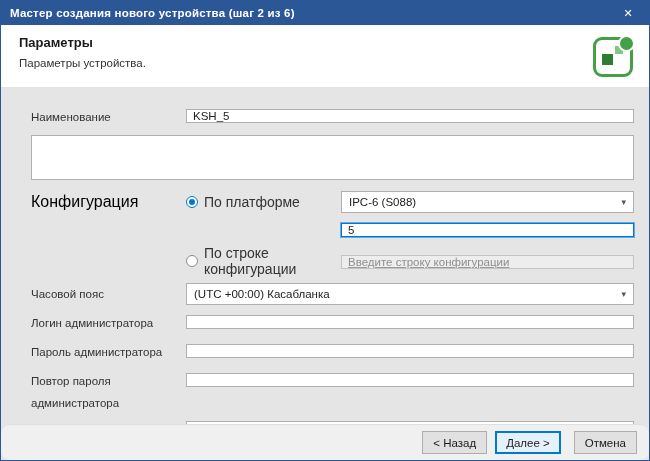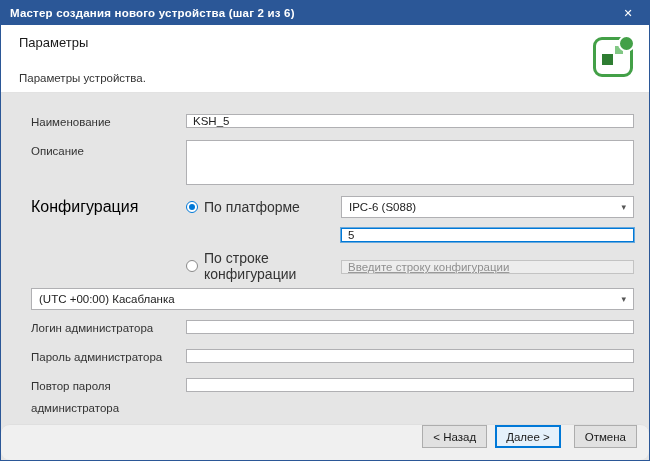--- a/index.html
+++ b/index.html
@@ -28,21 +28,21 @@
   }
 
   
   .header {
     flex: 0 0 auto;
     padding: 10px 14px 8px 18px;
     border-bottom: 1px solid #e2e2e2;
     display: flex; align-items: flex-start;
     background: #ffffff;
   }
-  .h-title { font-size: 13px; font-weight: normal; color: #1a1a1a; margin-bottom: 22px; }
+  .h-title { font-size: 13px; font-weight: bold; color: #1a1a1a; margin-bottom: 7px; }
   .h-sub   { font-size: 11.5px; color: #333; }
 
   .device-icon { margin-left: auto; width: 44px; height: 44px; position: relative; }
   .dev-outline {
     position: absolute; left: 2px; top: 2px; right: 2px; bottom: 2px;
     border: 3px solid #43a047; border-radius: 9px; background:#fff;
   }
   .dev-sq1 { position:absolute; left: 11px; top: 19px; width: 11px; height: 11px; background: #2e7d32; }
   .dev-sq2 { position:absolute; left: 24px; top: 11px; width: 8px;  height: 8px;  background: #81c784; }
   .dev-badge {
@@ -102,21 +102,21 @@
   .radio.checked { border-color: #0078d7; }
   .radio.checked::after {
     content:""; position: absolute; left: 2px; top: 2px;
     width: 6px; height: 6px; border-radius: 50%; background: #0078d7;
   }
   .radio-row { display: flex; align-items: center; cursor: pointer; }
 
   
   .footer {
     flex: 0 0 36px; background: #f0f0f0; border-top: 1px solid #dfdfdf;
-    display: flex; align-items: flex-start; justify-content: flex-end;
+    display: flex; align-items: center; justify-content: flex-end;
     padding-right: 12px; gap: 8px; border-radius: 9px;
   }
   .btn {
     min-width: 62px; height: 23px;
     background: #e1e1e1; border: 1px solid #adadad;
     font-family: "Liberation Sans", sans-serif;
     font-size: 11.5px; color: #1a1a1a; cursor: pointer; padding: 0 10px;
   }
   .btn.default { background: #e5f1fb; border: 1px solid #0078d7; box-shadow: inset 0 0 0 1px #0078d7; }
 </style>
@@ -148,21 +148,20 @@
   <div class="form">
 
     <div class="row">
       <div class="lbl">Наименование</div>
       <div class="field">
         <input type="text" value="KSH_5" style="">
       </div>
     </div>
 
     <div class="row">
-      <div class="lbl">Описание</div>
       <div class="field">
         <textarea style=""></textarea>
       </div>
     </div>
 
     <div class="cfg-sub">
       <div class="lbl" style="flex:0 0 155px;">Конфигурация</div>
       <div class="cfg-left radio-row">
         <span class="radio checked"></span>
         <span>По платформе</span>
@@ -188,20 +187,21 @@
       <div class="cfg-left radio-row">
         <span class="radio"></span>
         <span>По строке конфигурации</span>
       </div>
       <div class="cfg-right">
         <input type="text" disabled="" class="disabled" placeholder="Введите строку конфигурации" style="">
       </div>
     </div>
 
     <div class="row">
+      <div class="lbl">Часовой пояс</div>
       <div class="field">
         <div class="combo">
           <span>(UTC +00:00) Касабланка</span>
           <span class="arrow">▾</span>
         </div>
       </div>
     </div>
 
     <div class="row">
       <div class="lbl">Логин администратора</div>

